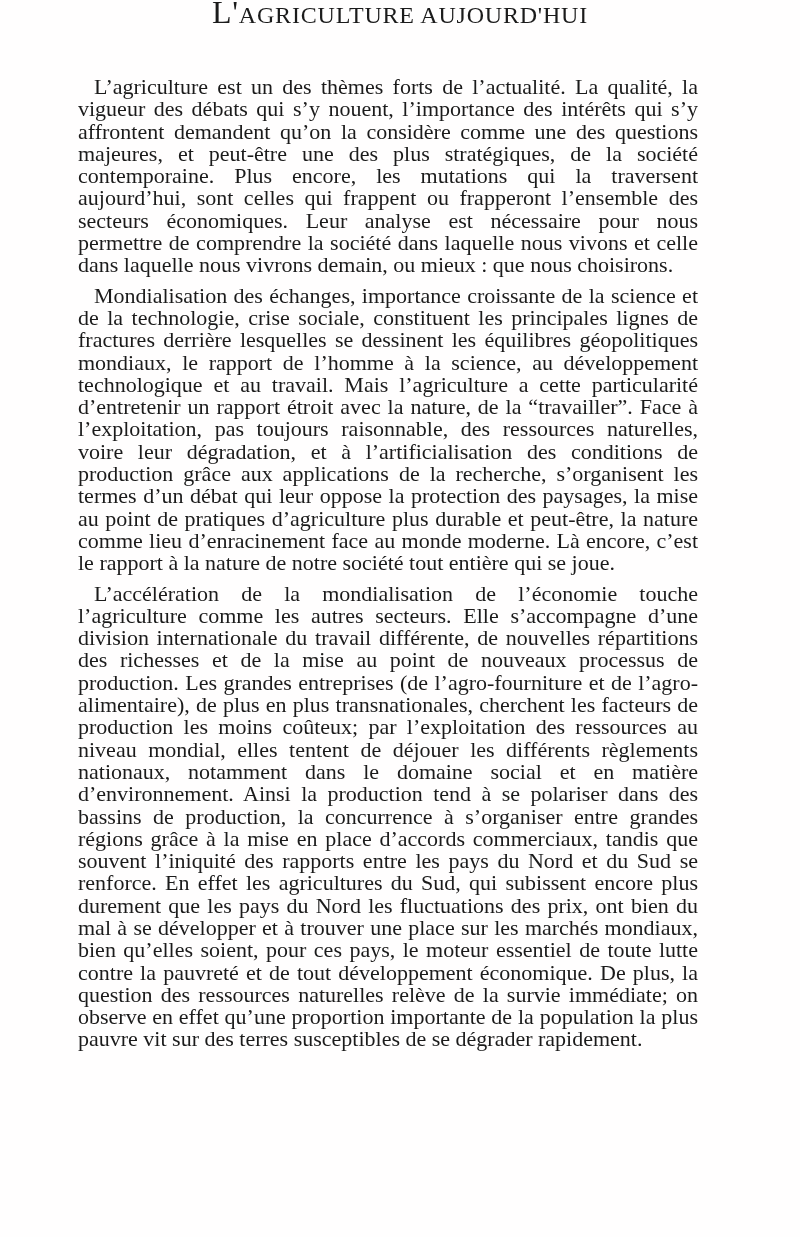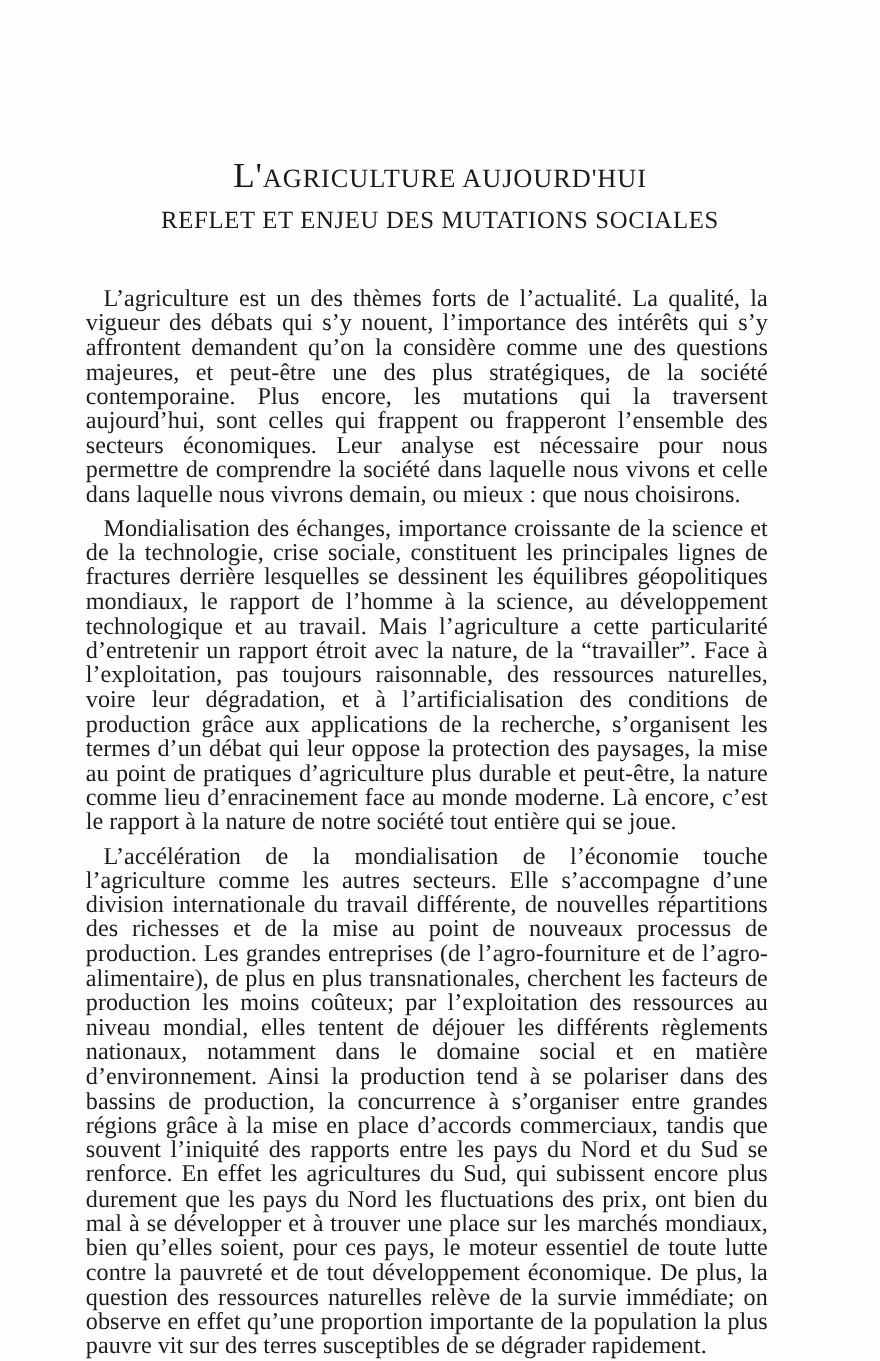--- a/index.html
+++ b/index.html
@@ -11,21 +11,20 @@
     position: relative;
     width: 800px;
     height: 1237px;
     background: #fffefe;
     color: #1b1b1b;
     font-family: "Liberation Serif", serif;
     overflow: hidden;
     box-sizing: border-box;
   }
   .title-block {
-    padding-top: 148px;
     text-align: center;
   }
   .title-line1 {
     font-size: 24px;
     line-height: 30px;
     letter-spacing: 0.8px;
     white-space: nowrap;
   }
   .title-line1::first-letter {
     font-size: 32px;
@@ -49,21 +48,20 @@
     margin: 0 0 8px 0;
     text-indent: 16px;
   }
 </style>
 </head>
 <body>
 
 <div class="page">
   <header class="title-block">
     <div class="title-line1">L'AGRICULTURE AUJOURD'HUI</div>
-    <div class="title-line2">REFLET ET ENJEU DES MUTATIONS SOCIALES</div>
   </header>
 
   <main class="body-text">
     <p>L’agriculture est un des thèmes forts de l’actualité. La qualité, la vigueur des débats qui s’y nouent, l’importance des intérêts qui s’y affrontent demandent qu’on la considère comme une des questions majeures, et peut-être une des plus stratégiques, de la société contemporaine. Plus encore, les mutations qui la traversent aujourd’hui, sont celles qui frappent ou frapperont l’ensemble des secteurs économiques. Leur analyse est nécessaire pour nous permettre de comprendre la société dans laquelle nous vivons et celle dans laquelle nous vivrons demain, ou mieux : que nous choisirons.</p>
     <p>Mondialisation des échanges, importance croissante de la science et de la technologie, crise sociale, constituent les principales lignes de fractures derrière lesquelles se dessinent les équilibres géopolitiques mondiaux, le rapport de l’homme à la science, au développement technologique et au travail. Mais l’agriculture a cette particularité d’entretenir un rapport étroit avec la nature, de la “travailler”. Face à l’exploitation, pas toujours raisonnable, des ressources naturelles, voire leur dégradation, et à l’artificialisation des conditions de production grâce aux applications de la recherche, s’organisent les termes d’un débat qui leur oppose la protection des paysages, la mise au point de pratiques d’agriculture plus durable et peut-être, la nature comme lieu d’enracinement face au monde moderne. Là encore, c’est le rapport à la nature de notre société tout entière qui se joue.</p>
     <p>L’accélération de la mondialisation de l’économie touche l’agriculture comme les autres secteurs. Elle s’accompagne d’une division internationale du travail différente, de nouvelles répartitions des richesses et de la mise au point de nouveaux processus de production. Les grandes entreprises (de l’agro-fourniture et de l’agro-alimentaire), de plus en plus transnationales, cherchent les facteurs de production les moins coûteux; par l’exploitation des ressources au niveau mondial, elles tentent de déjouer les différents règlements nationaux, notamment dans le domaine social et en matière d’environnement. Ainsi la production tend à se polariser dans des bassins de production, la concurrence à s’organiser entre grandes régions grâce à la mise en place d’accords commerciaux, tandis que souvent l’iniquité des rapports entre les pays du Nord et du Sud se renforce. En effet les agricultures du Sud, qui subissent encore plus durement que les pays du Nord les fluctuations des prix, ont bien du mal à se développer et à trouver une place sur les marchés mondiaux, bien qu’elles soient, pour ces pays, le moteur essentiel de toute lutte contre la pauvreté et de tout développement économique. De plus, la question des ressources naturelles relève de la survie immédiate; on observe en effet qu’une proportion importante de la population la plus pauvre vit sur des terres susceptibles de se dégrader rapidement.</p>
   </main>
 </div>
 
 </body></html>

